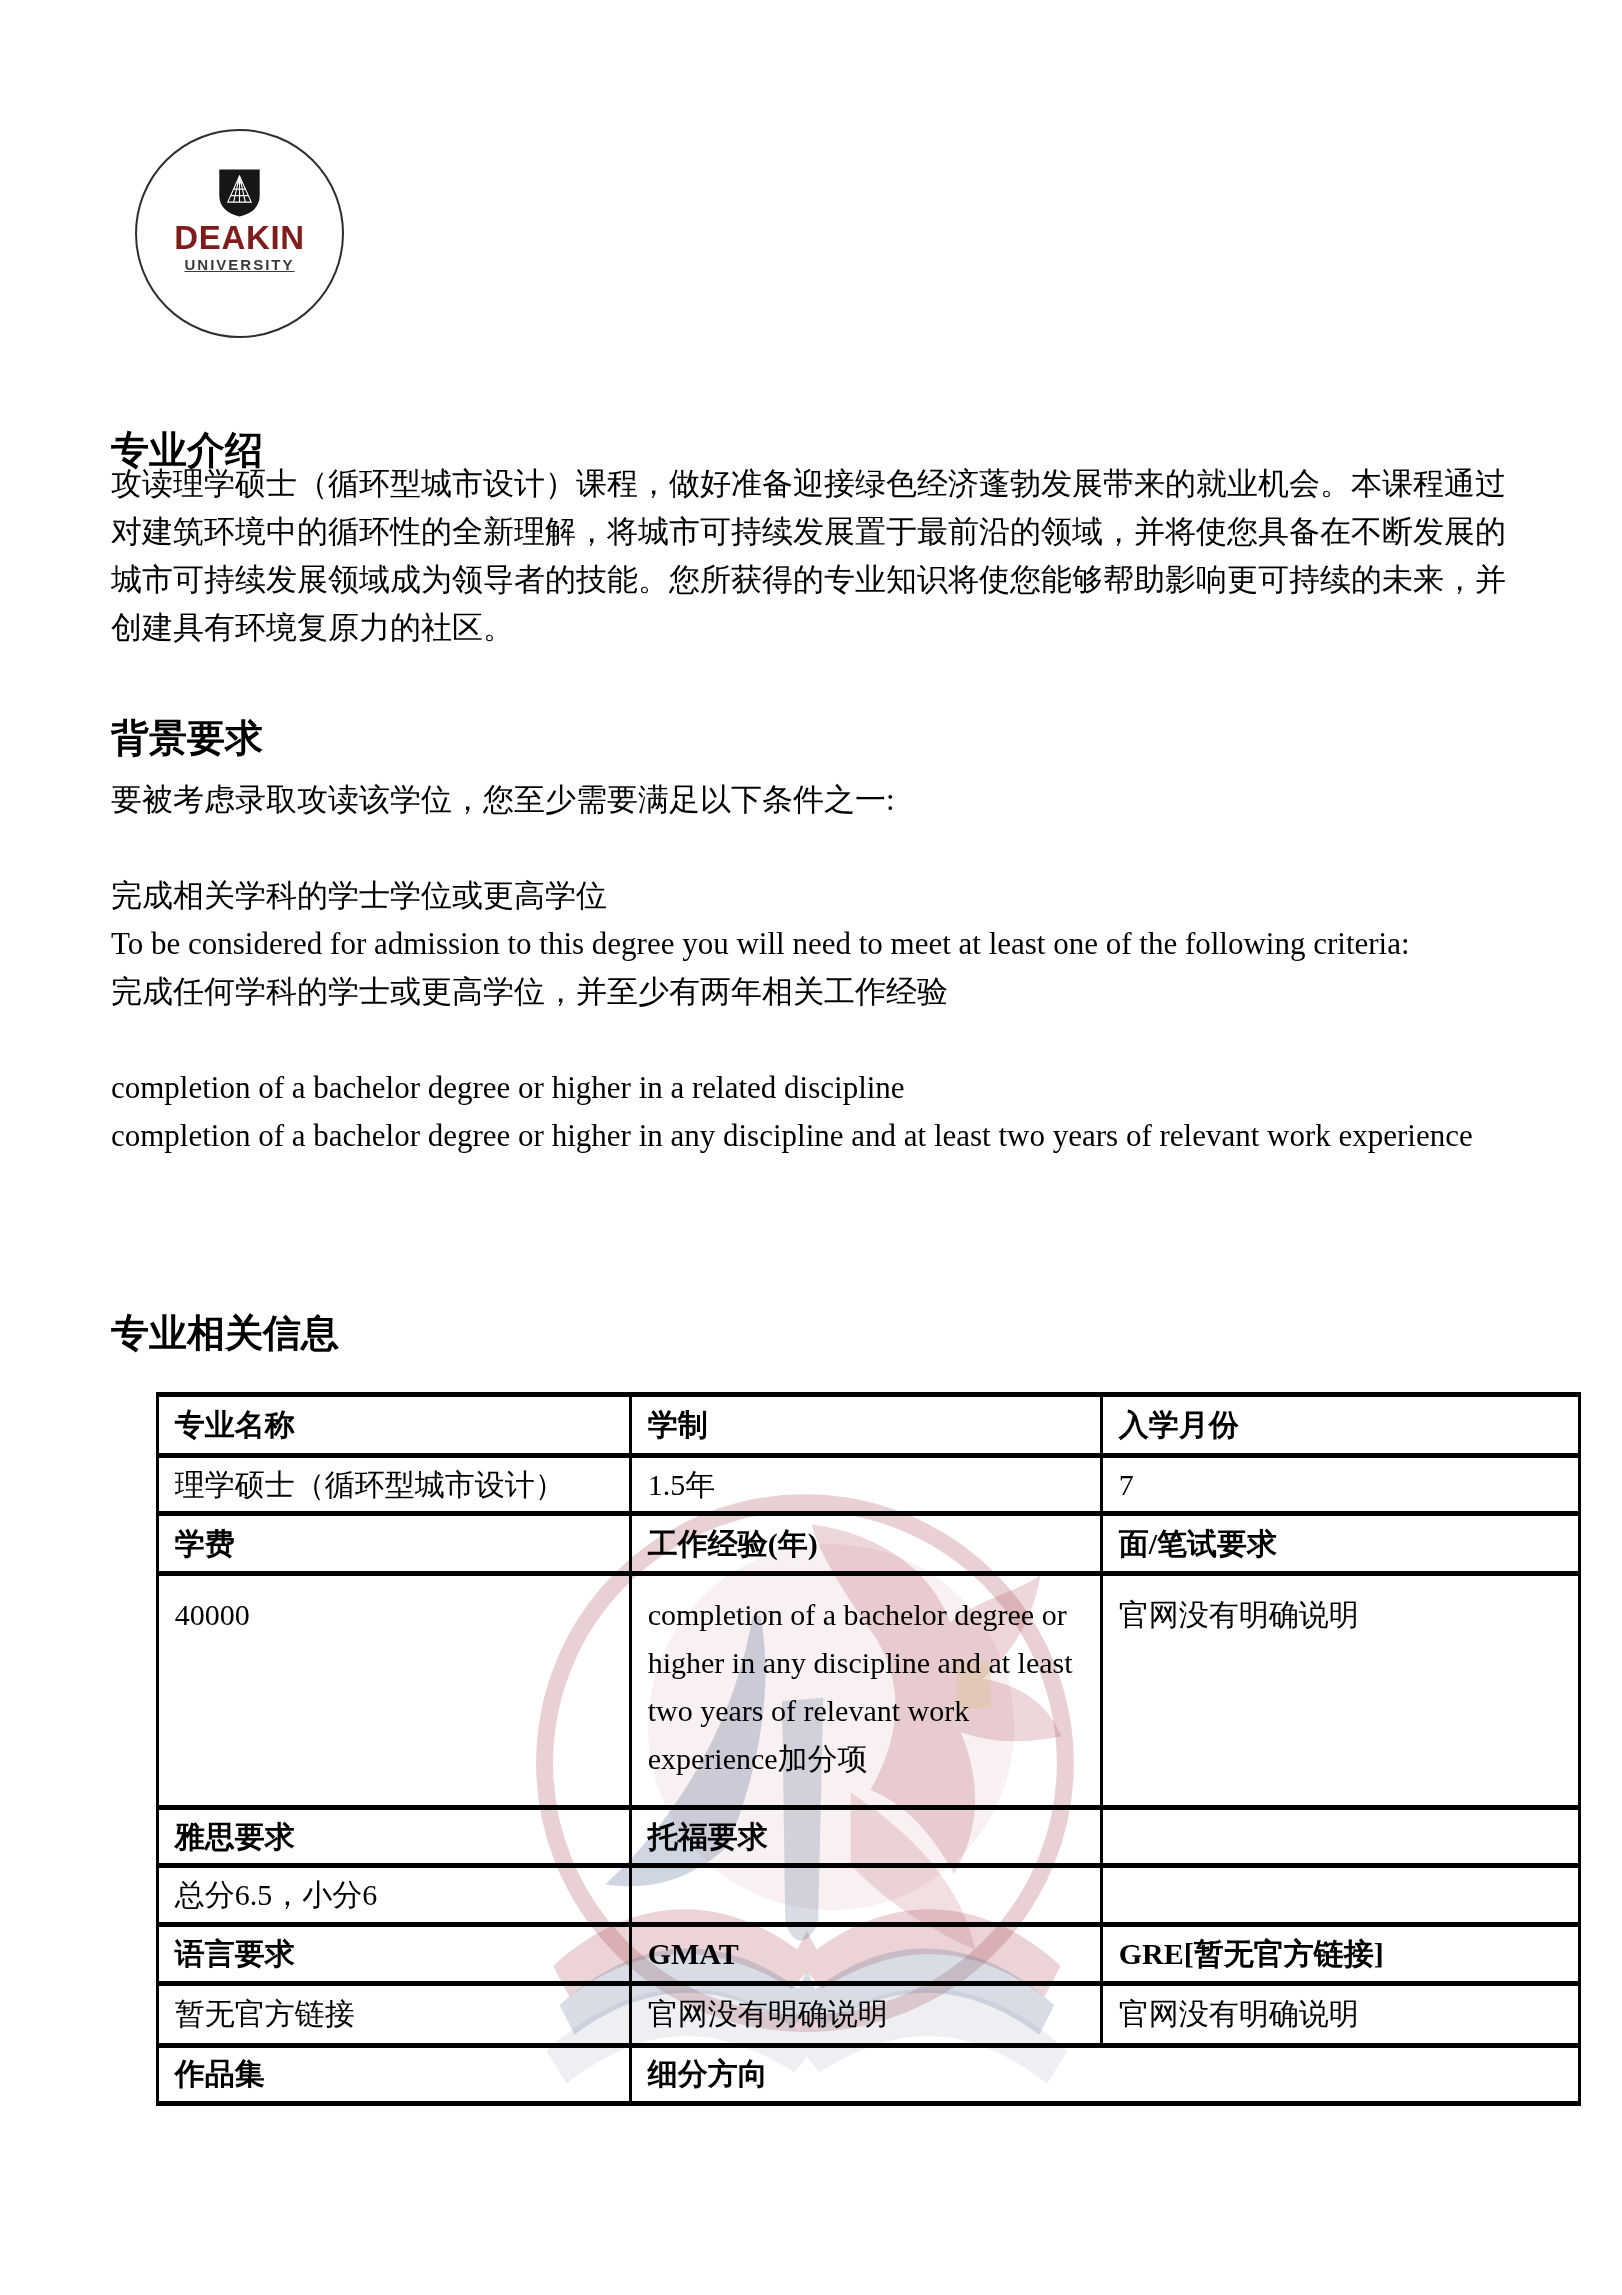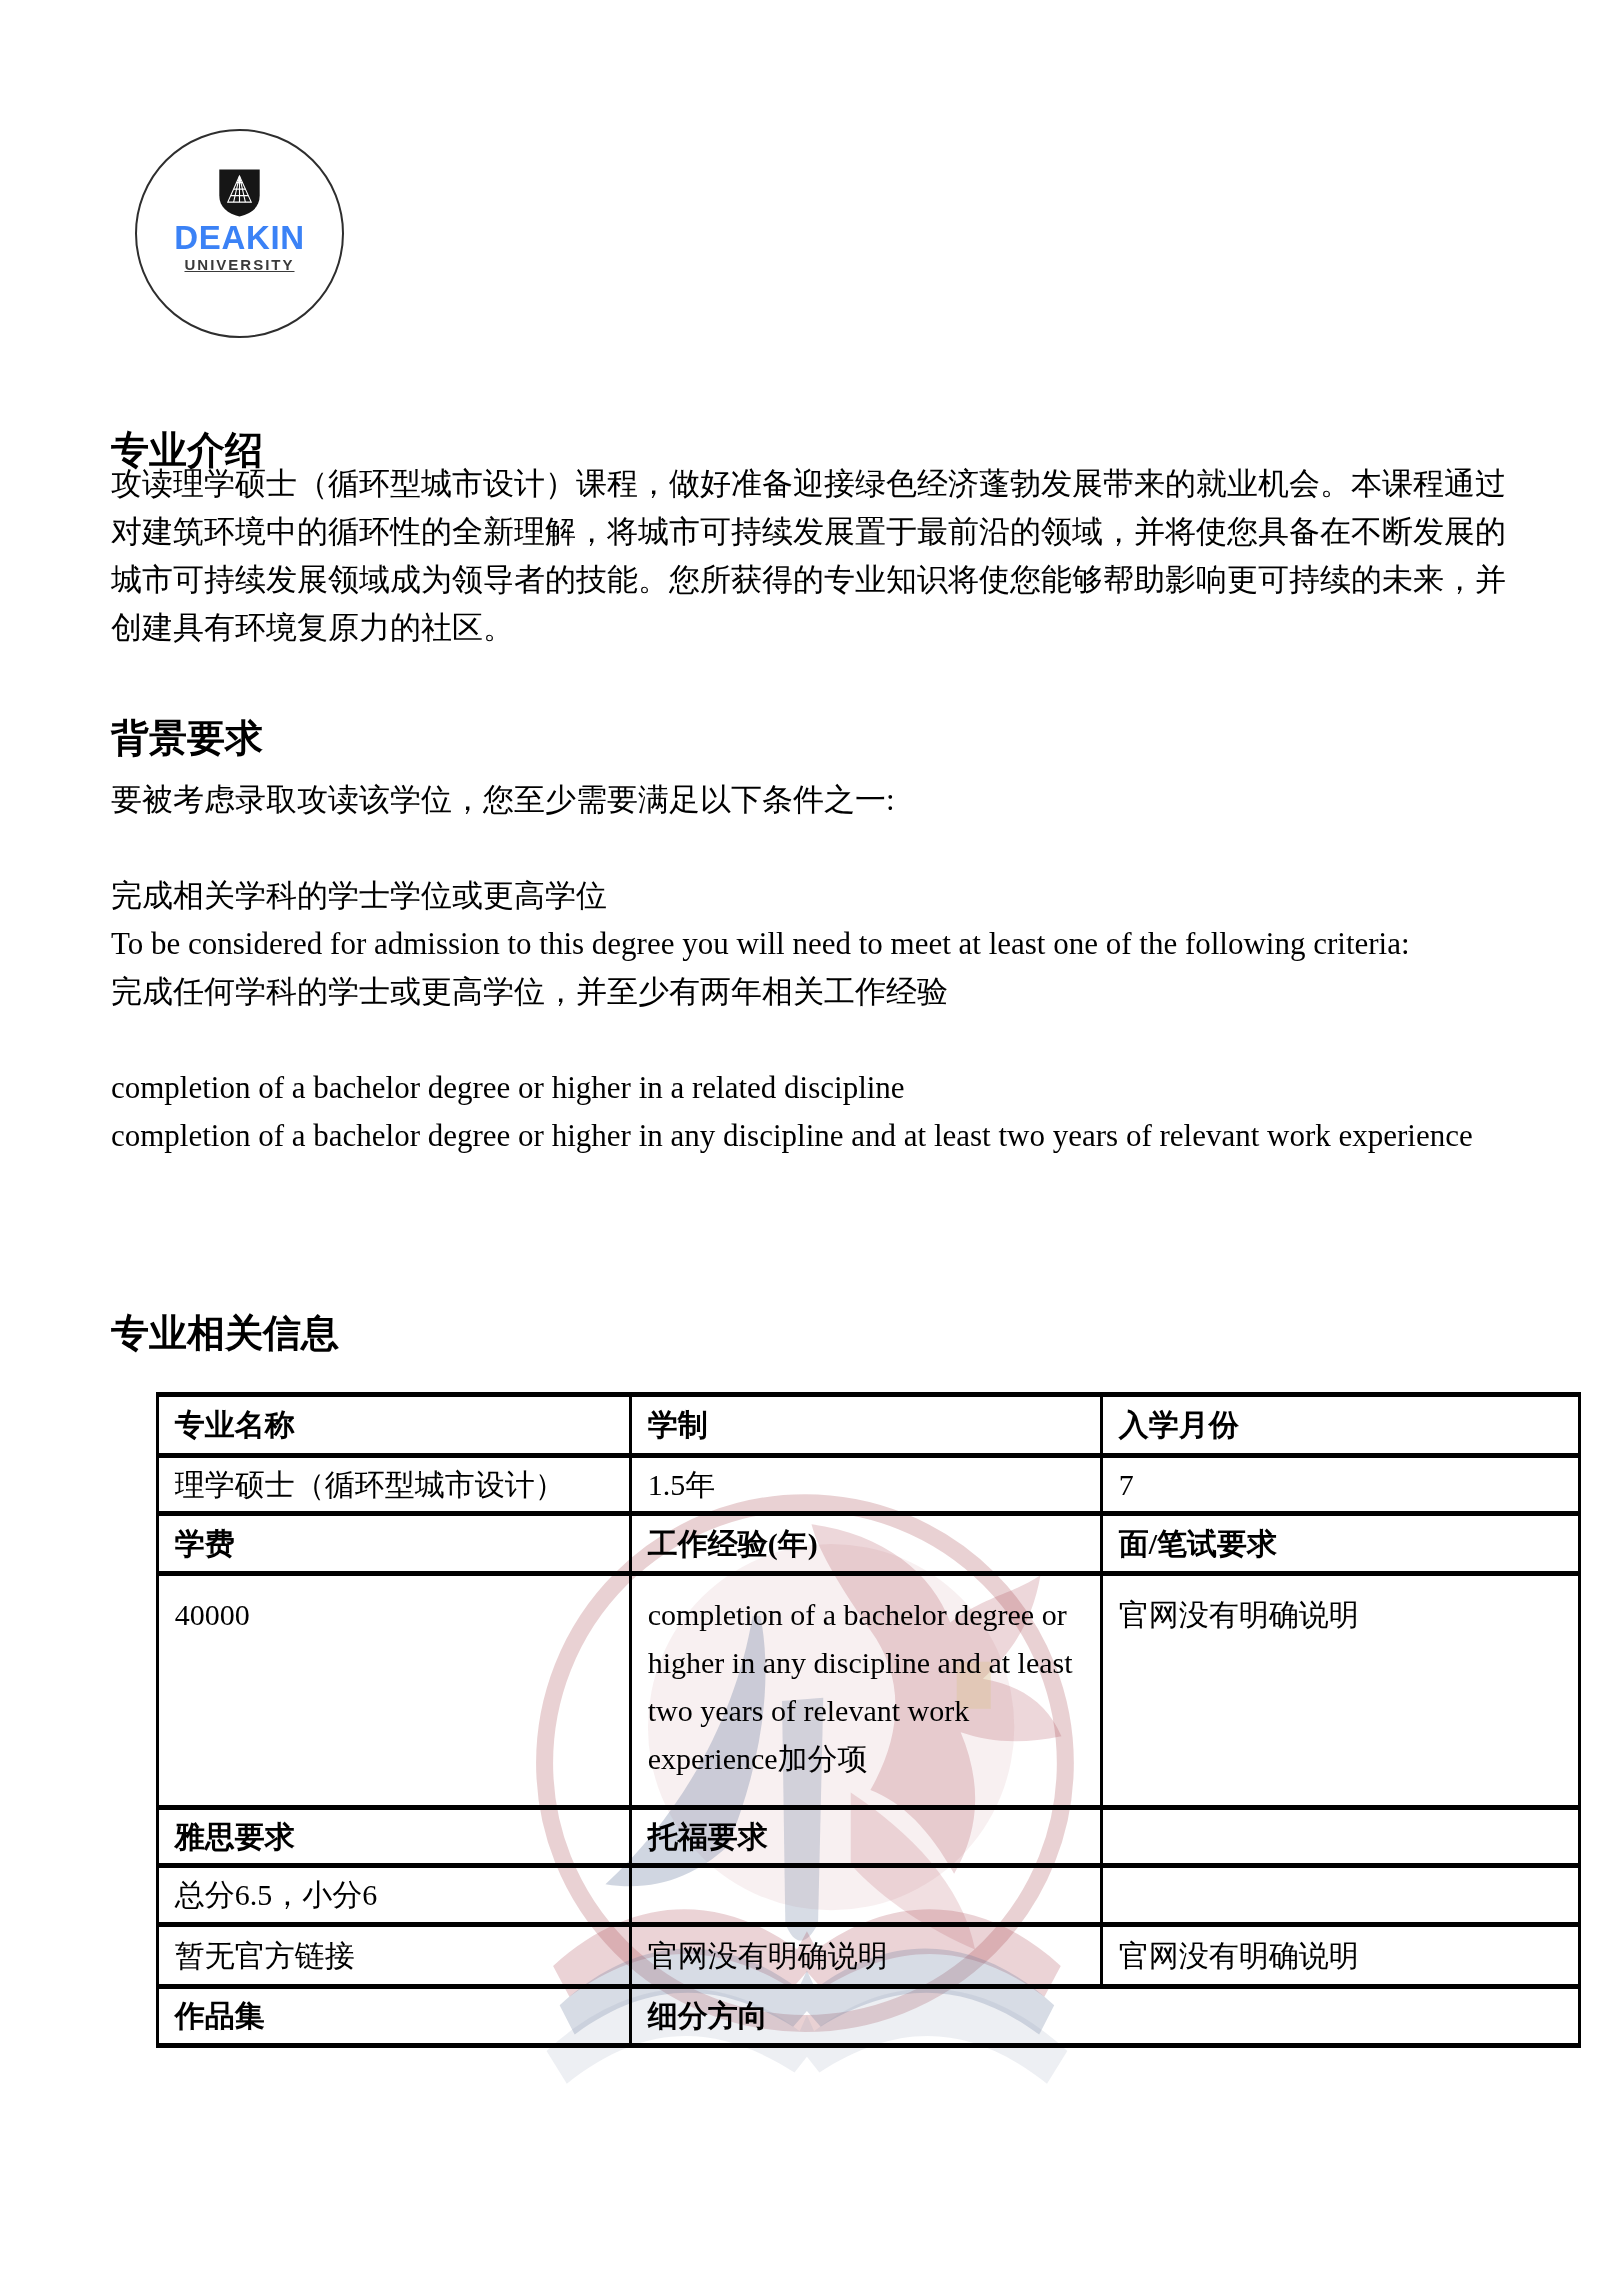--- a/index.html
+++ b/index.html
@@ -10,21 +10,21 @@
   }
   
   .logo-circle {
     position:absolute; left:135px; top:129px; width:209px; height:209px;
     border:2px solid #2e2e2e; border-radius:50%;
     display:flex; flex-direction:column; align-items:center; box-sizing:border-box;
   }
   .logo-shield { margin-top:37px; width:43px; height:50px; }
   .logo-primary {
     margin-top:2.6px; font-family:"Liberation Sans","DejaVu Sans",sans-serif;
-    font-weight:bold; font-size:33px; letter-spacing:0.7px; color:#3b82f6; line-height:1;
+    font-weight:bold; font-size:33px; letter-spacing:0.7px; color:#7f1d1d; line-height:1;
   }
   .logo-secondary {
     margin-top:3.9px; font-family:"Liberation Sans","DejaVu Sans",sans-serif;
     font-weight:bold; font-size:15px; letter-spacing:2px; color:#3a3a3a; line-height:1;text-decoration:underline;
   }
   
   .sec-heading {
     position:absolute; left:111px; font-size:38px; font-weight:bold; line-height:1.15;
   }
   .bodyblock { position:absolute; left:111px; width:1413px; font-size:31px; line-height:48px; }
@@ -130,20 +130,25 @@
       <tr class="hdr" style="height:58px">
         <td>雅思要求</td>
         <td>托福要求</td>
         <td></td>
       </tr>
       <tr style="height:59px">
         <td>总分6.5，小分6</td>
         <td></td>
         <td></td>
       </tr>
+      <tr class="hdr" style="height:56px">
+        <td>语言要求</td>
+        <td>GMAT</td>
+        <td>GRE[暂无官方链接]</td>
+      </tr>
       <tr style="height:62px">
         <td>暂无官方链接</td>
         <td>官网没有明确说明</td>
         <td>官网没有明确说明</td>
       </tr>
       <tr class="hdr" style="height:56px">
         <td>作品集</td>
         <td colspan="2">细分方向</td>
       </tr>
     </tbody>

